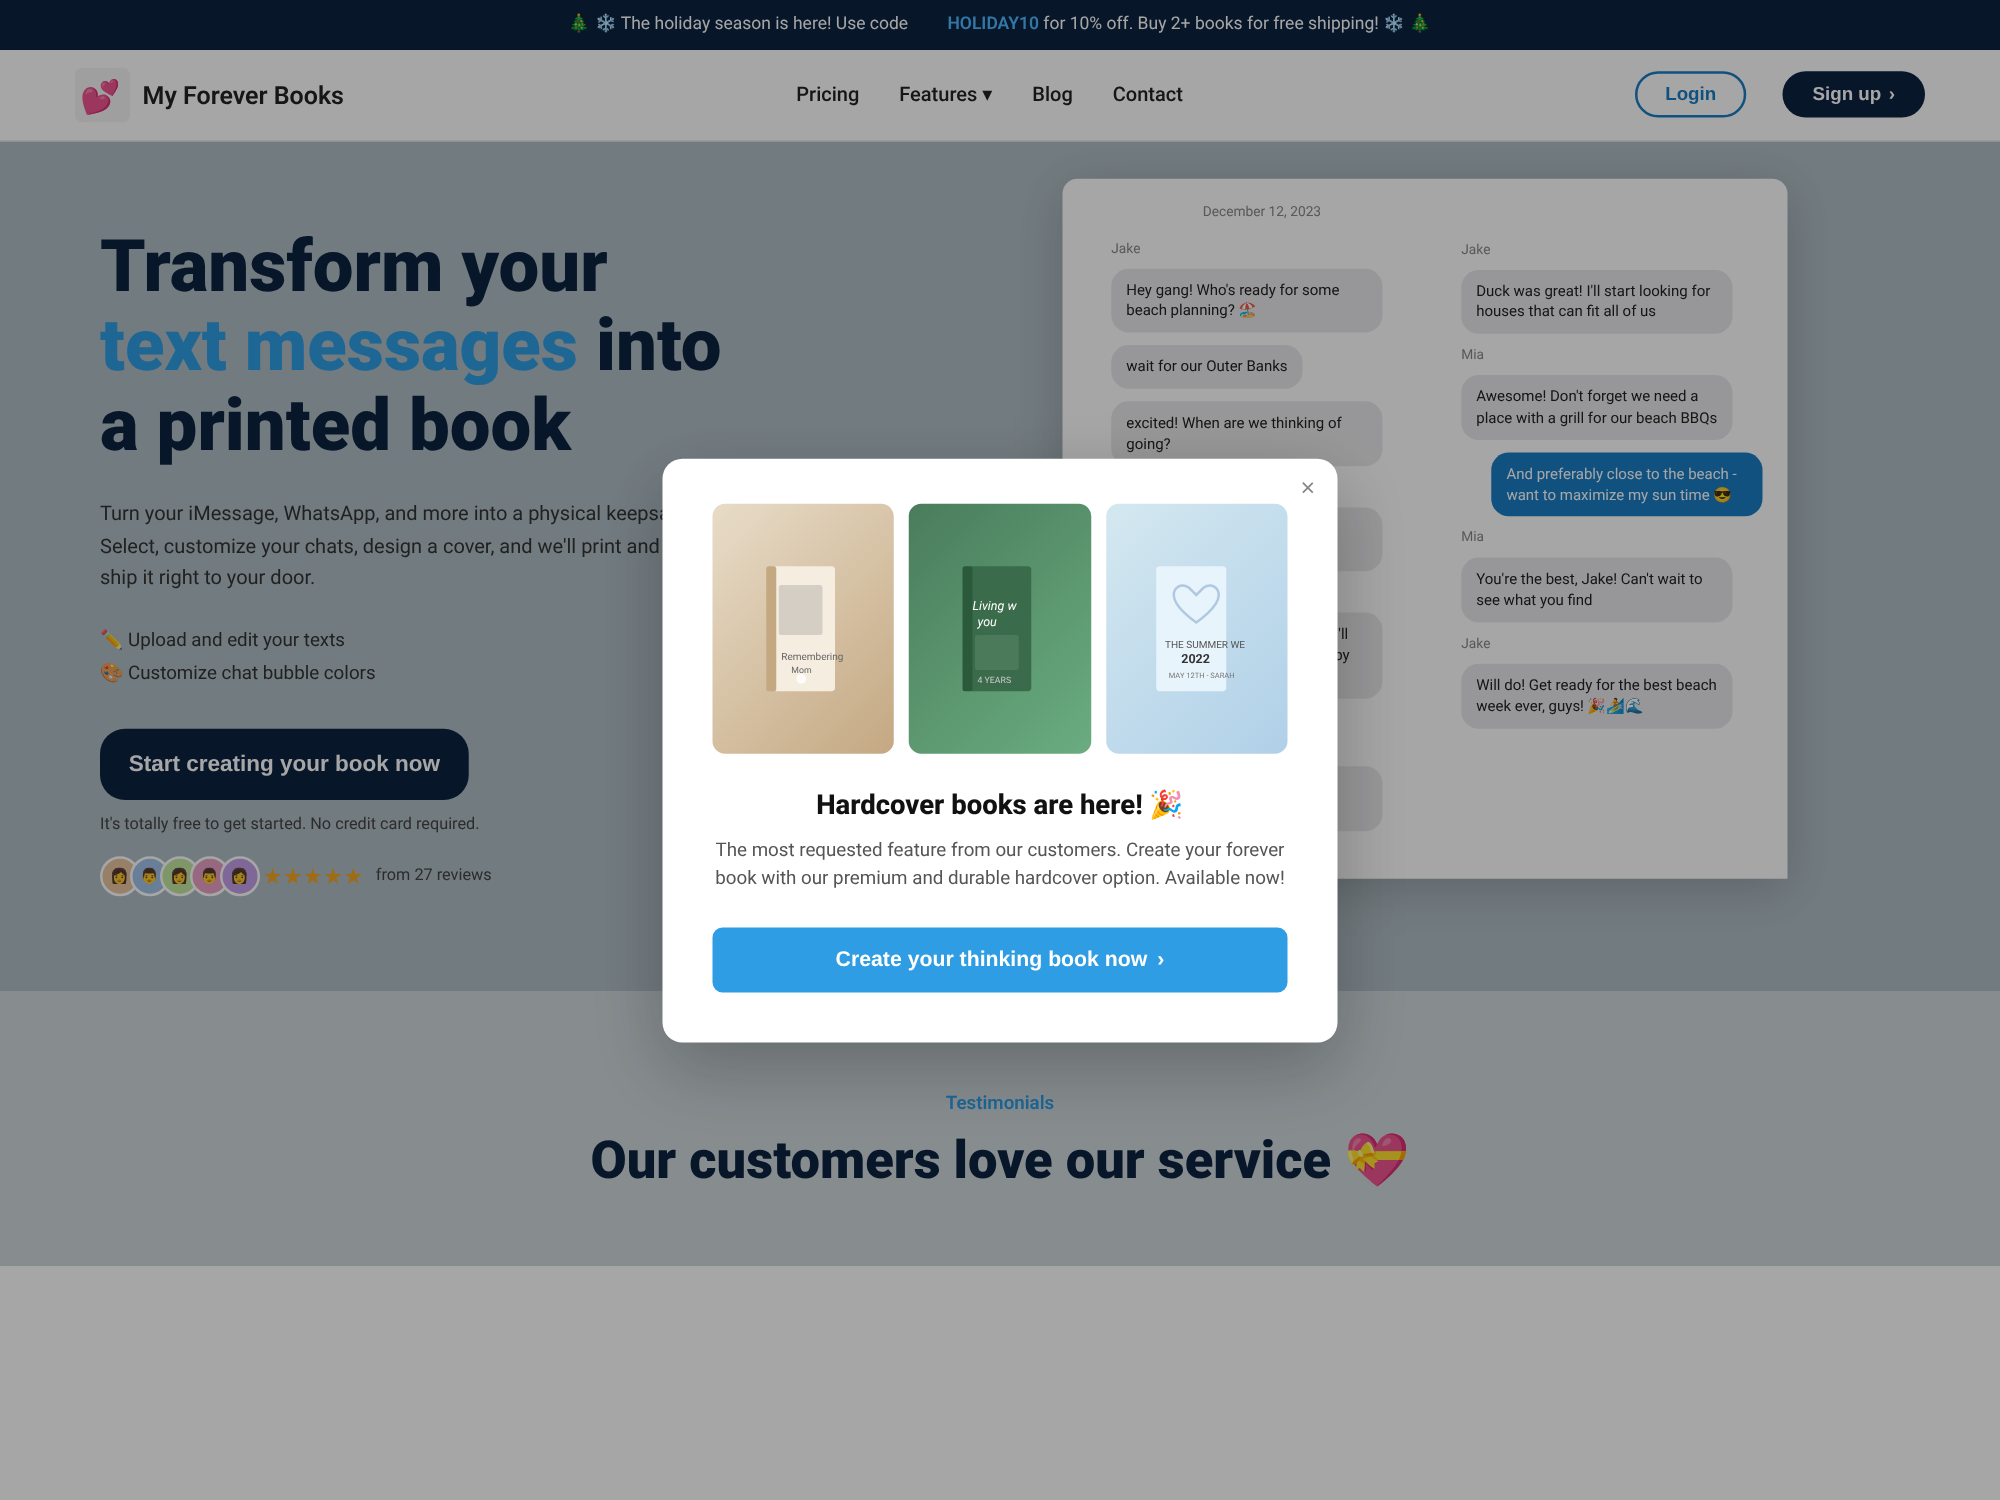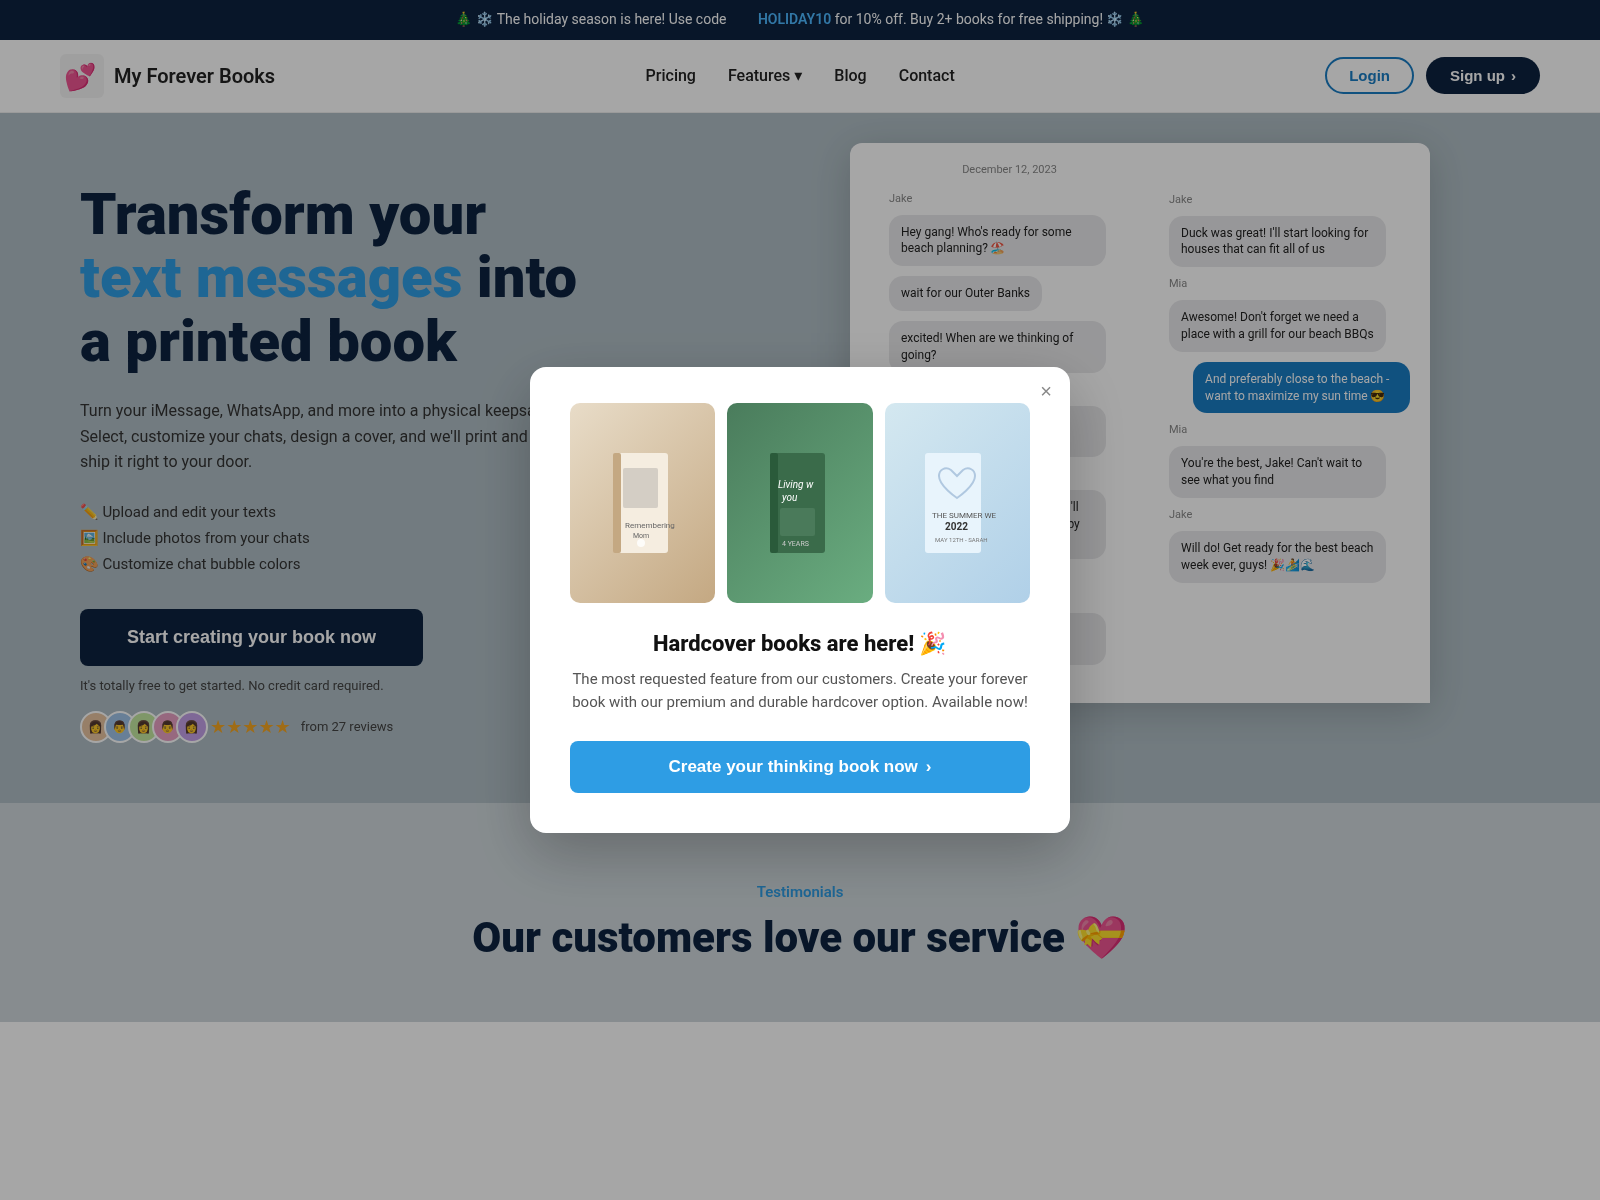--- a/index.html
+++ b/index.html
@@ -56,21 +56,21 @@
       font-weight: 500;
     }
     .nav-links .features-link {
       display: flex;
       align-items: center;
       gap: 4px;
     }
     .nav-actions {
       display: flex;
       align-items: center;
-      gap: 12px;
+      gap: 29px;
     }
     .btn-login {
       border: 2px solid #1a7dc4;
       background: transparent;
       color: #1a7dc4;
       padding: 8px 22px;
       border-radius: 24px;
       font-size: 15px;
       font-weight: 600;
       cursor: pointer;
@@ -125,22 +125,22 @@
     }
     .hero-features li {
       font-size: 15px;
       color: #333;
       margin-bottom: 8px;
     }
     .btn-hero {
       background: #0d2340;
       color: #fff;
       border: none;
-      padding: 18px 47px;
-      border-radius: 8px;
+      padding: 18px 23px;
+      border-radius: 20px;
       font-size: 18px;
       font-weight: 700;
       cursor: pointer;
       display: inline-block;
     }
     .hero-sub {
       font-size: 13px;
       color: #444;
       margin-top: 12px;
     }
@@ -367,21 +367,20 @@
   <div class="hero-left">
     <h1 class="hero-title">
       <span>Transform your</span><br>
       <span class="highlight">text messages</span>
       <span>into</span><br>
       <span>a printed book</span>
     </h1>
     <p class="hero-desc">Turn your iMessage, WhatsApp, and more into a physical keepsake. Select, customize your chats, design a cover, and we'll print and ship it right to your door.</p>
     <ul class="hero-features">
       <li>✏️  Upload and edit your texts</li>
-      <li>🖼️  Include photos from your chats</li>
       <li>🎨  Customize chat bubble colors</li>
     </ul>
     <button class="btn-hero">Start creating your book now</button>
     <p class="hero-sub">It's totally free to get started. No credit card required.</p>
     <div class="reviews">
       <div class="avatars">
         <div class="avatar-circle" style="background:#e8c4a0;">👩</div>
         <div class="avatar-circle" style="background:#a0c4e8;">👨</div>
         <div class="avatar-circle" style="background:#c4e8a0;">👩</div>
         <div class="avatar-circle" style="background:#e8a0c4;">👨</div>

